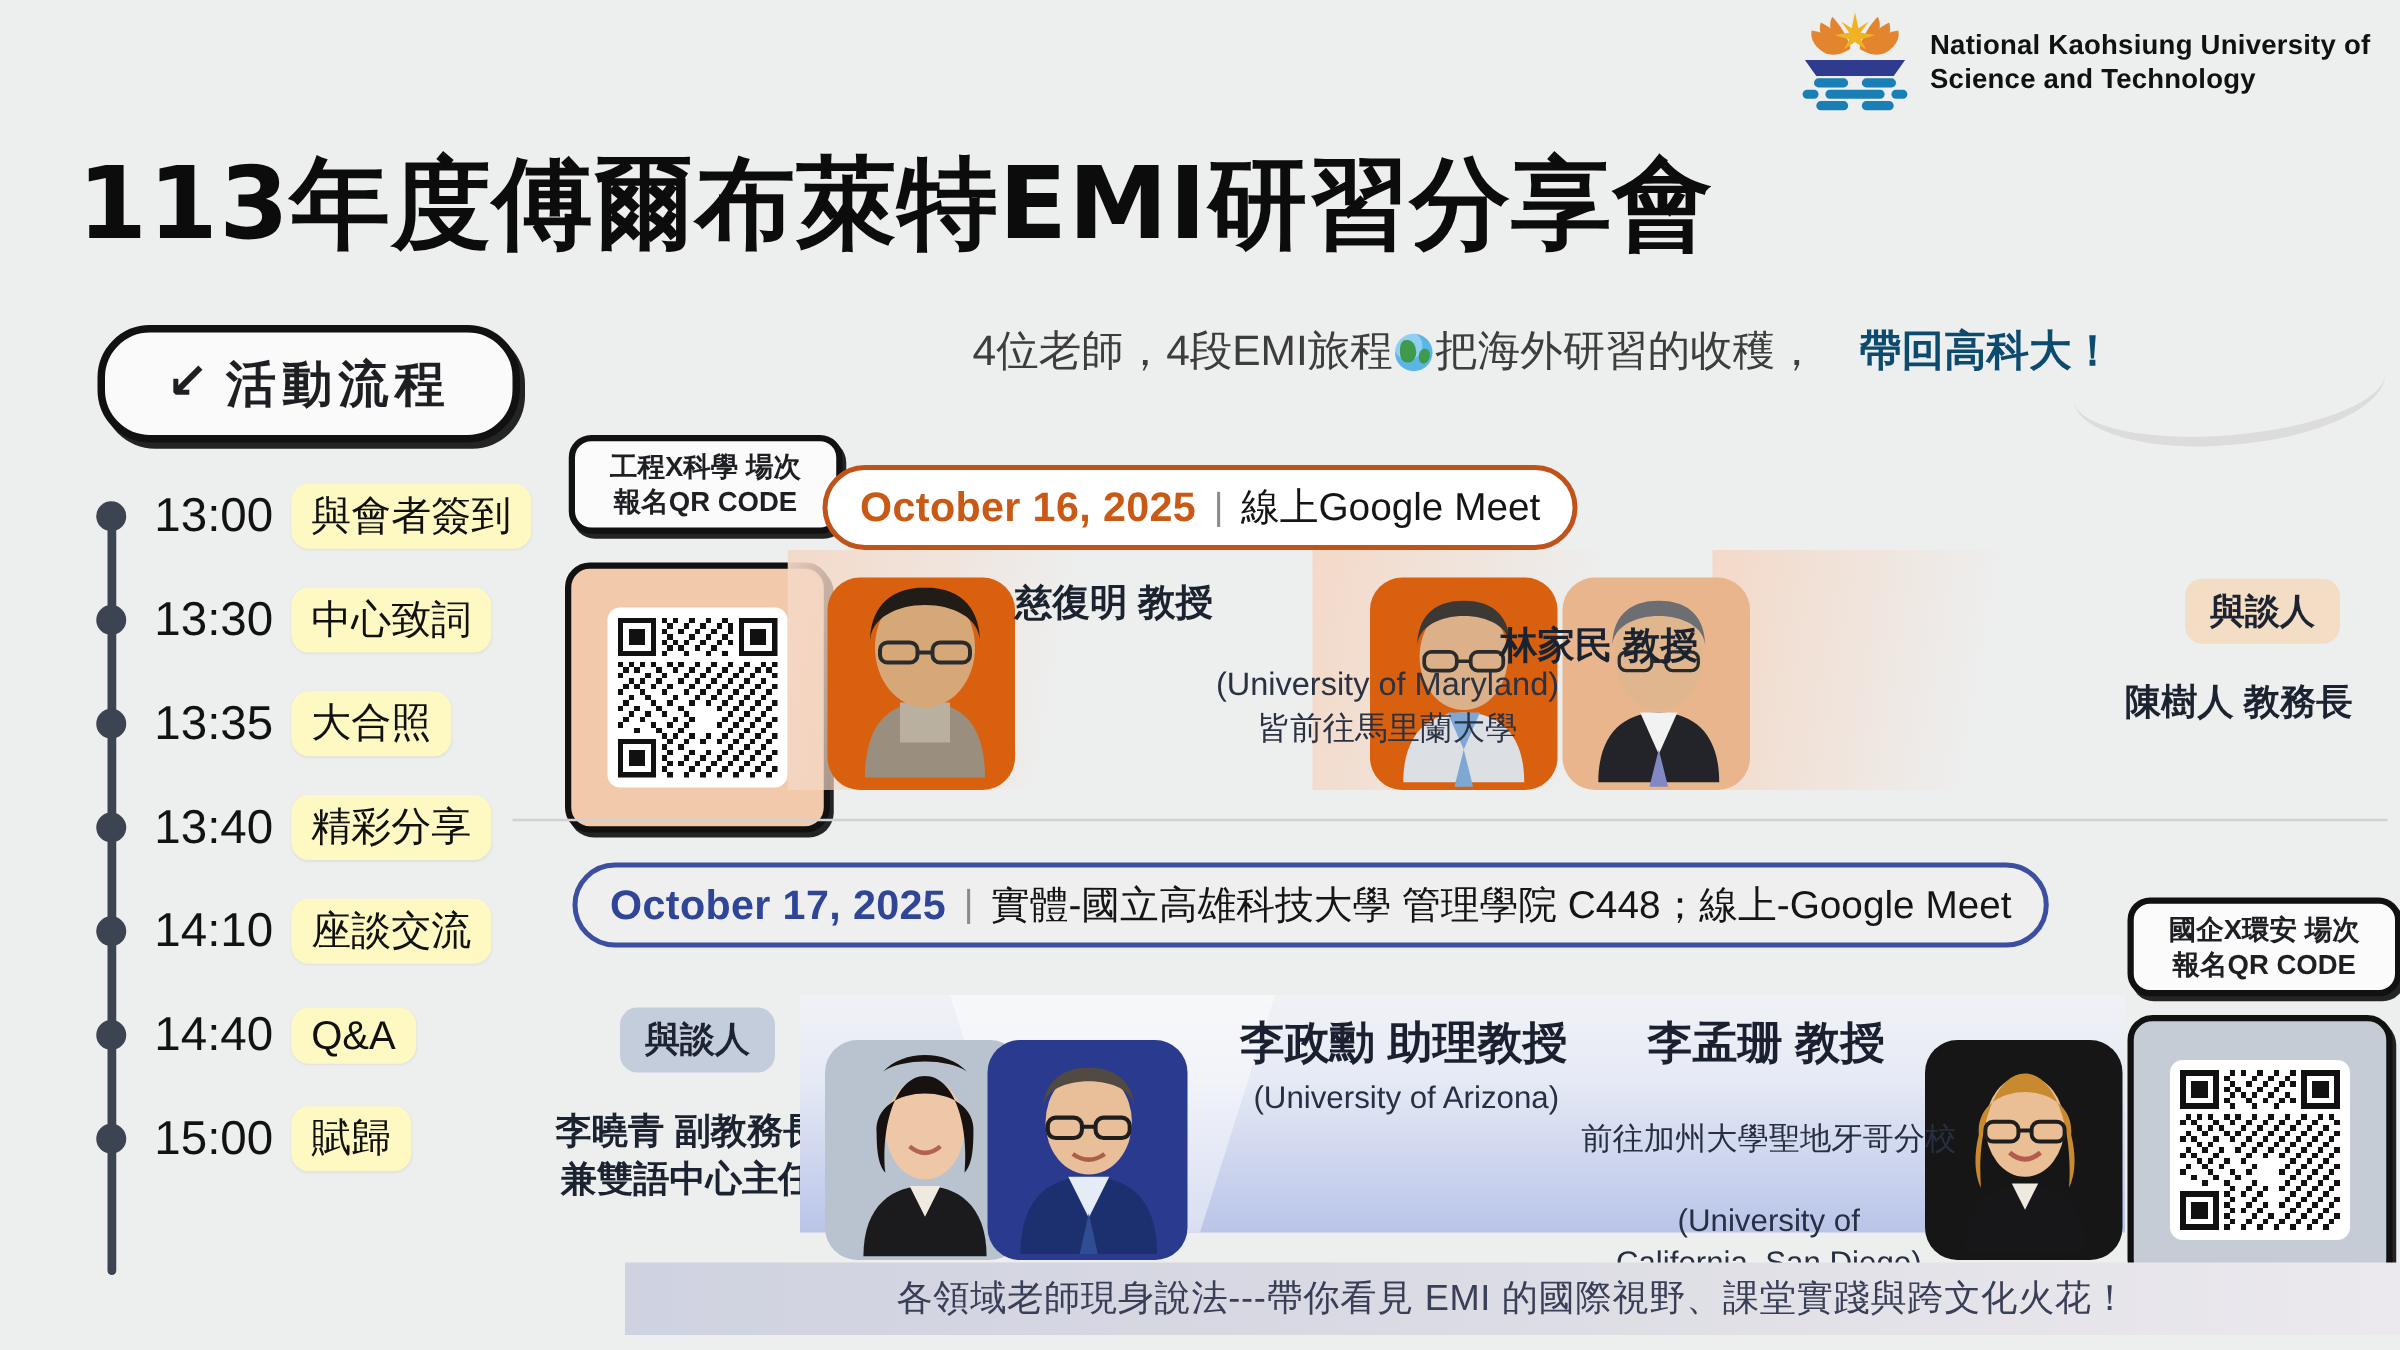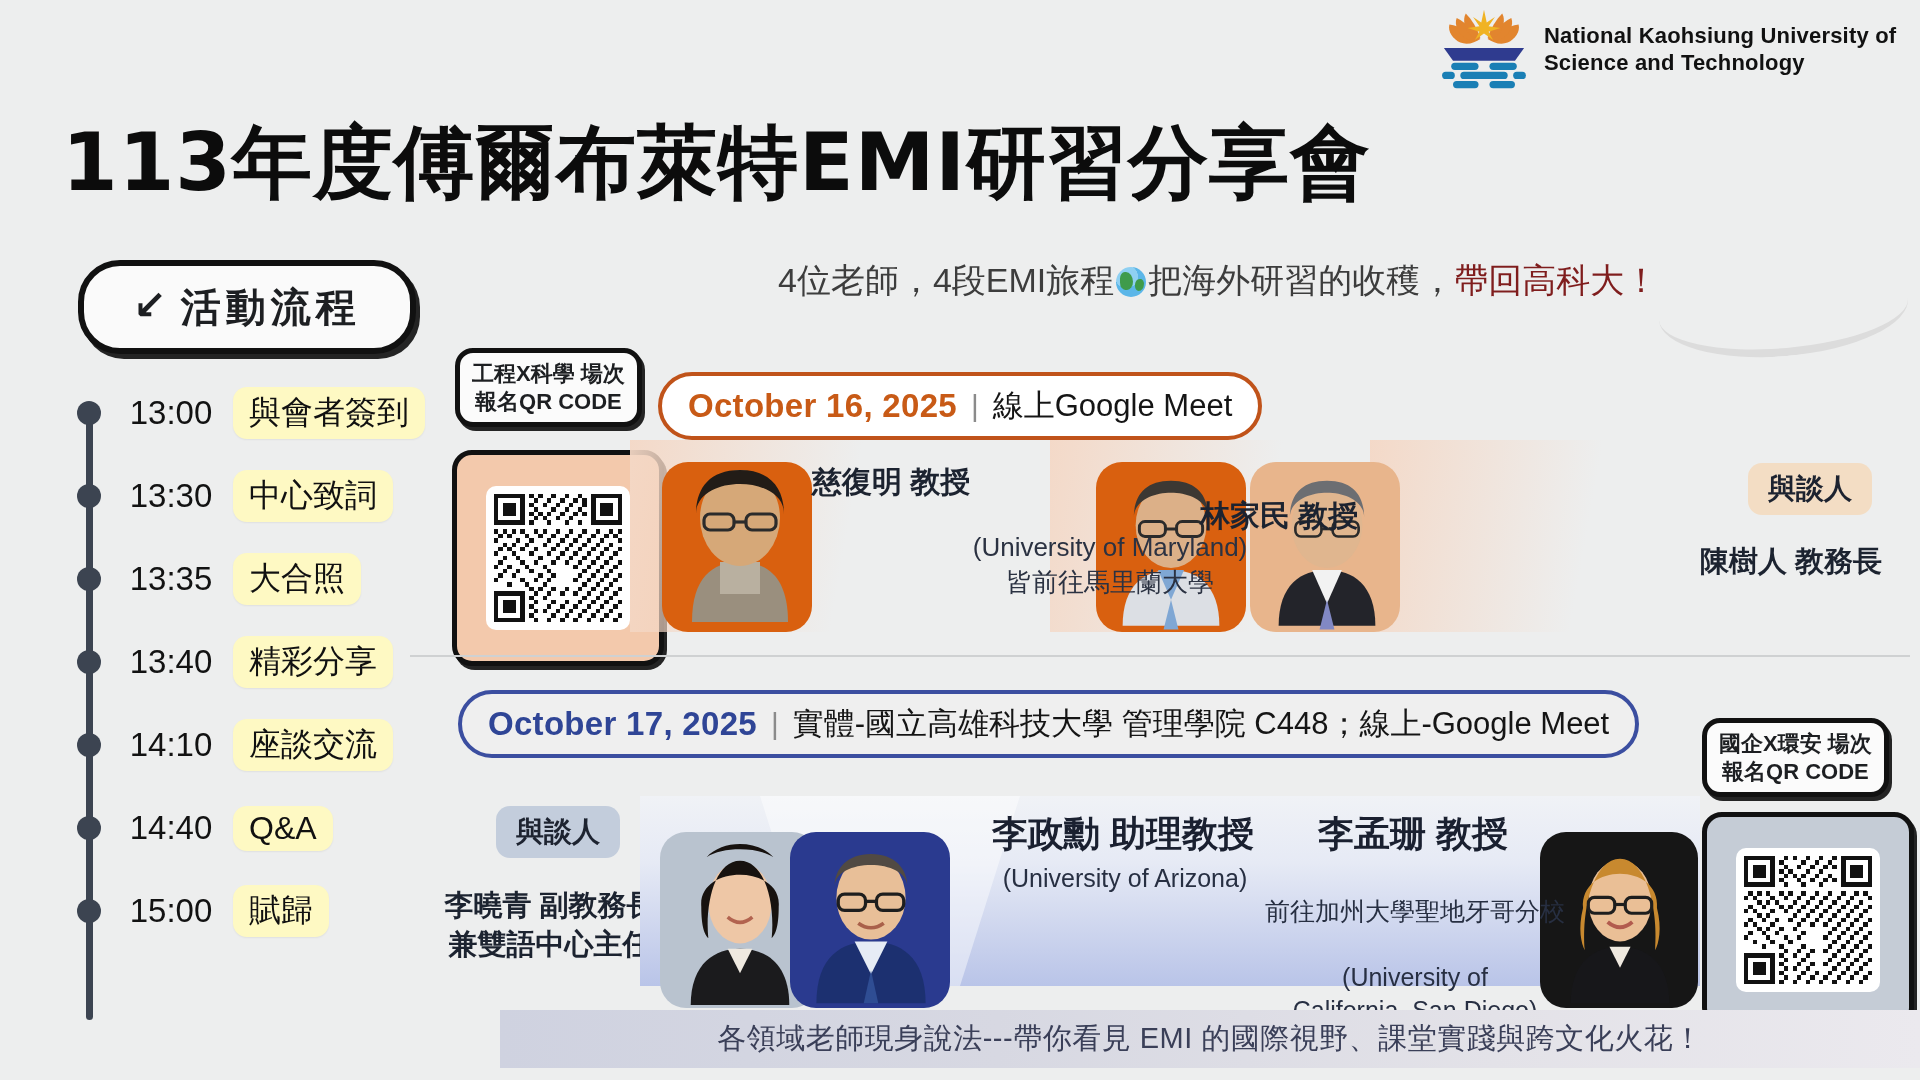--- a/index.html
+++ b/index.html
@@ -16,21 +16,21 @@
   .logo-row{position:absolute;left:1438px;top:8px;display:flex;align-items:center;gap:14px;}
   .logo-mark{width:92px;height:82px;flex:0 0 auto;}
   .logo-text{font-size:22px;font-weight:bold;line-height:1.25;color:#111;letter-spacing:.2px;}
 
   .kicker{position:absolute;left:68px;top:30px;font-size:56px;font-weight:900;letter-spacing:2px;color:#111;
           font-family:"DejaVu Sans","Liberation Sans",sans-serif;}
   .headline{position:absolute;left:62px;top:110px;font-size:80px;font-weight:900;letter-spacing:1px;color:#0c0c0c;
             white-space:nowrap;font-family:"DejaVu Sans","Liberation Sans",sans-serif;}
 
   .subtitle{position:absolute;left:778px;top:258px;font-size:34px;color:#3d3d3d;white-space:nowrap;}
-  .subtitle .bold{font-weight:normal;color:#7f1d1d;}
+  .subtitle .bold{font-weight:bold;color:#0c4a6e;margin-left:33px;}
   .globe{display:inline-block;width:30px;height:30px;border-radius:50%;
          background:radial-gradient(circle at 35% 32%, #8fd0f2 0 40%, #5bb6e8 41% 100%);
          position:relative;vertical-align:-5px;margin:0 2px;overflow:hidden;}
   .globe:before{content:"";position:absolute;left:4px;top:5px;width:13px;height:18px;background:#3f9b4b;
                 border-radius:40% 60% 50% 45%;}
   .globe:after{content:"";position:absolute;right:2px;top:12px;width:9px;height:12px;background:#3f9b4b;
                 border-radius:50% 40% 60% 40%;}
 
   .swoosh{position:absolute;left:1660px;top:300px;width:250px;height:48px;
           border-bottom:8px solid #dcdcdc;border-radius:0 0 60% 60%/0 0 100% 100%;transform:rotate(-5deg);}
@@ -40,28 +40,28 @@
               background:#fafafa;display:flex;align-items:center;justify-content:center;gap:14px;
               box-shadow:4px 5px 0 rgba(0,0,0,.85);}
   .flow-badge .arrow{font-size:40px;font-weight:900;line-height:1;transform:translateY(-2px);}
   .flow-badge .txt{font-size:40px;font-weight:900;letter-spacing:5px;}
 
   
   .timeline{position:absolute;left:78px;top:390px;width:330px;height:640px;}
   .tl-line{position:absolute;left:8px;top:14px;bottom:10px;width:7px;background:#3c4451;border-radius:4px;}
   .tl-item{position:absolute;left:0;display:flex;align-items:center;height:46px;}
   .tl-dot{width:24px;height:24px;border-radius:50%;background:#3c4451;flex:0 0 auto;margin-left:-1px;}
-  .tl-time{font-size:33px;font-weight:500;color:#121212;margin-left:16px;width:108px;text-align:center;}
+  .tl-time{font-size:38px;font-weight:500;color:#121212;margin-left:16px;width:108px;text-align:center;}
   .tl-label{margin-left:8px;background:#fef9c3;border-radius:14px;padding:4px 16px;font-size:32px;color:#111;
             white-space:nowrap;box-shadow:0 1px 2px rgba(0,0,0,.06);}
 
   
   .divider{position:absolute;left:410px;top:655px;width:1500px;height:2px;background:#cfd1d2;}
 
-  .qr-caption{border:5px solid #111;border-radius:18px;background:#fbfbfb;padding:7px 12px;text-align:center;
+  .qr-caption{border:5px solid #111;border-radius:18px;background:#fbfbfb;padding:7px 28px;text-align:center;
               line-height:1.25;box-shadow:3px 4px 0 rgba(0,0,0,.85);}
   .qr-caption .l1{font-size:22px;font-weight:bold;white-space:nowrap;}
   .qr-caption .l2{font-size:22px;font-weight:bold;white-space:nowrap;}
 
   .qr-frame{border-radius:20px;padding:14px;display:flex;align-items:center;justify-content:center;}
   .qr-inner{background:#fff;border-radius:10px;padding:8px;}
   .qr-img{display:block;}
 
   .pill{display:inline-flex;align-items:center;border-radius:34px;padding:9px 26px;white-space:nowrap;}
   .pill .date{font-size:33px;font-weight:900;letter-spacing:.3px;}

